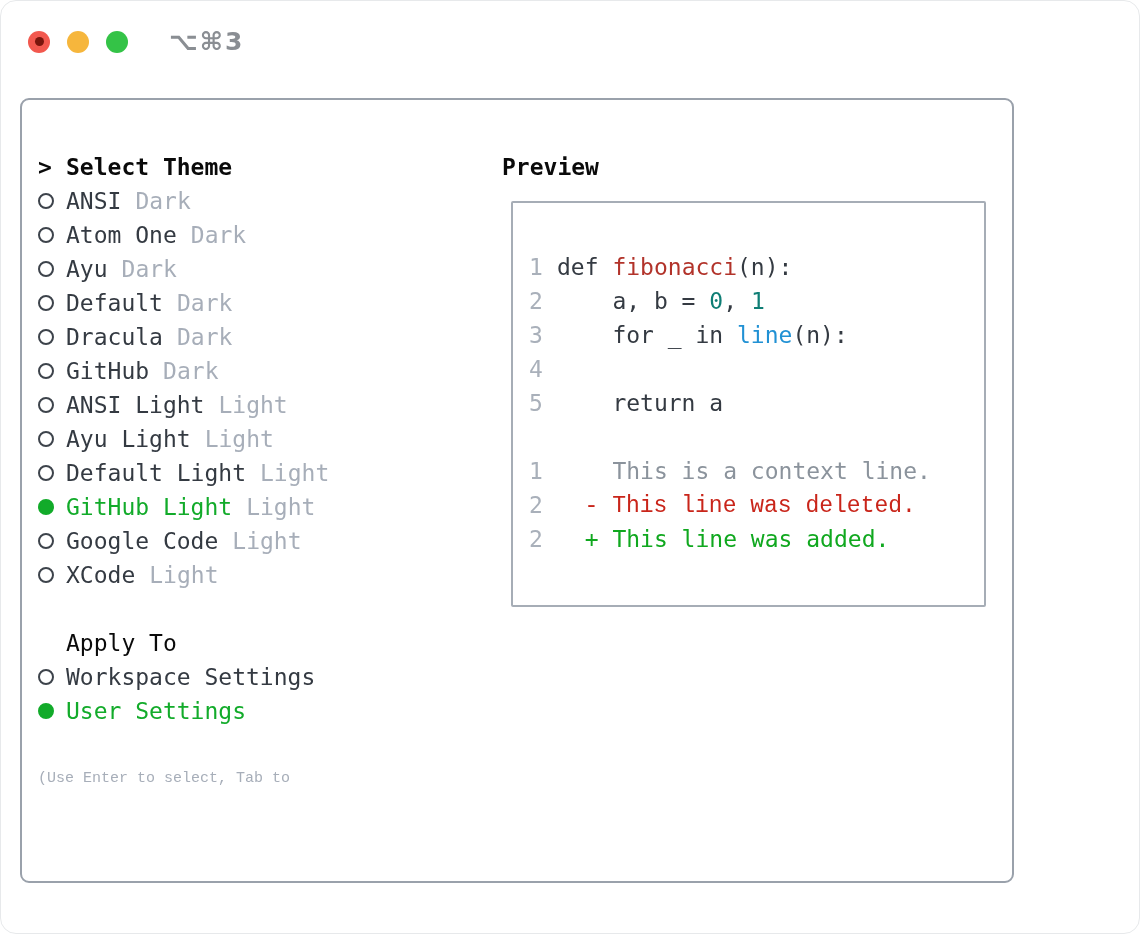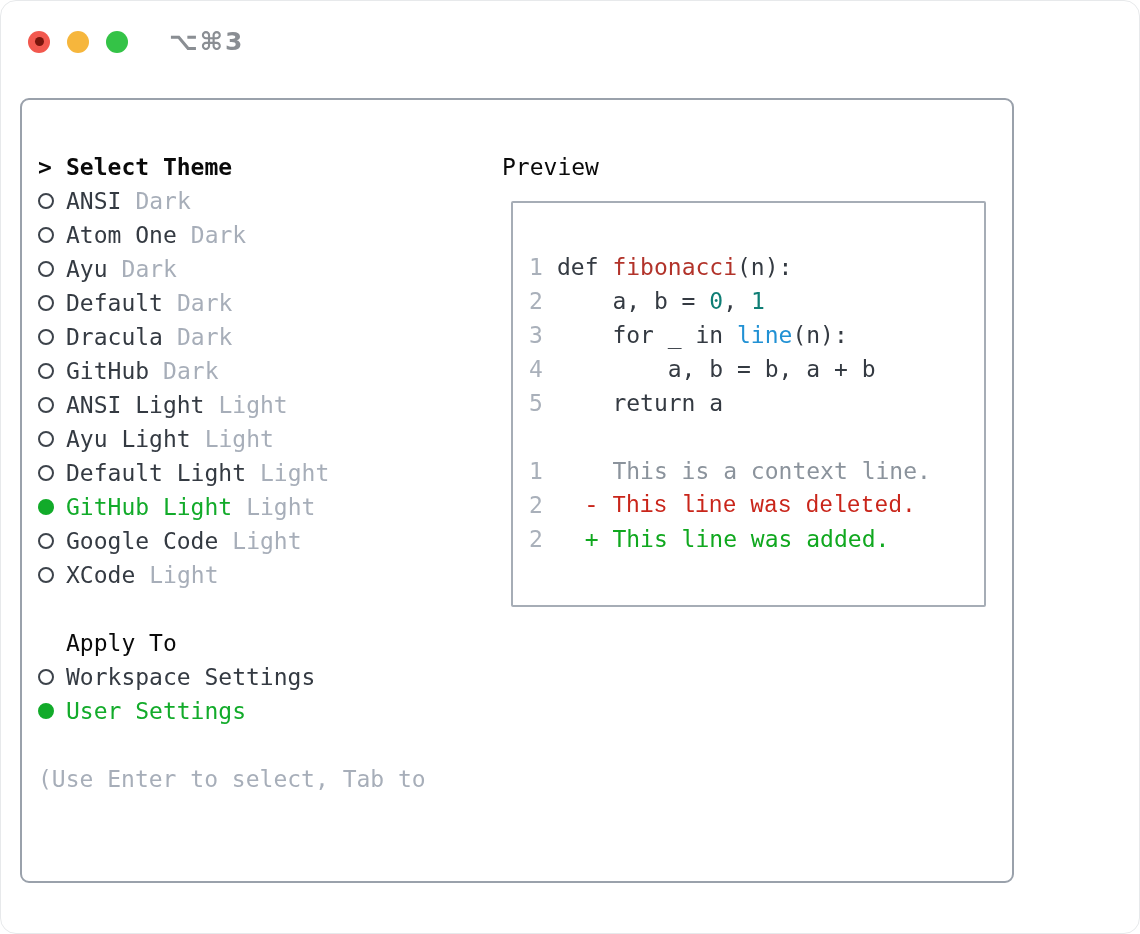--- a/index.html
+++ b/index.html
@@ -38,23 +38,23 @@
   .marker{width:28px; flex:none; display:flex; align-items:center;}
   .prompt{font-weight:bold; color:var(--header); font-size:23px;}
   .header-label{font-weight:bold; color:var(--header);}
   .subheader{color:var(--header);}
   .circle{width:16px; height:16px; border:2px solid #3d434b; border-radius:50%; box-sizing:border-box;}
   .circle.filled{background:var(--accent); border-color:var(--accent);}
   .theme-name{color:var(--text-dark);}
   .row.selected .theme-name, .row.selected .opt-label{color:var(--accent);}
   .variant{color:var(--text-muted); margin-left:14px;}
   .spacer{height:34px;}
-  .hint{font-size:23px; line-height:34px; color:var(--text-muted); white-space:pre;}
+  .hint{font-size:15px; line-height:34px; color:var(--text-muted); white-space:pre;font-family:Liberation Mono, monospace;}
   
-  .preview-header{font-weight:normal; color:var(--header);}
+  .preview-header{font-weight:bold; color:var(--header);}
   .preview-box{
     margin:17px 0 0 9px; width:475px; height:406px; box-sizing:border-box;
     border:2px solid var(--preview-border); border-radius:2px; padding:47px 0 0 16px;
     background:#fff;
   }
   .cline{height:34px; display:flex; align-items:center; font-size:23px; white-space:pre;}
   .lnum{width:28px; flex:none; color:var(--c-linenum);}
   .tok-default{color:var(--c-default);}
   .tok-function{color:var(--c-function);}
   .tok-number{color:var(--c-number);}
@@ -116,21 +116,21 @@
 
       <div class="hint">(Use Enter to select, Tab to</div>
     </div>
 
     <div class="right-col">
       <div class="row preview-header">Preview</div>
       <div class="preview-box" id="preview-box">
           <div class="cline"><span class="lnum">1</span><span class="ltext"><span class="tok-default">def </span><span class="tok-function">fibonacci</span><span class="tok-default">(n):</span></span></div>
           <div class="cline"><span class="lnum">2</span><span class="ltext"><span class="tok-default">    a, b = </span><span class="tok-number">0</span><span class="tok-default">, </span><span class="tok-number">1</span></span></div>
           <div class="cline"><span class="lnum">3</span><span class="ltext"><span class="tok-default">    for _ in </span><span class="tok-builtin">line</span><span class="tok-default">(n):</span></span></div>
-          <div class="cline"><span class="lnum">4</span><span class="ltext"><span class="tok-default">        a, b = b, a + b</span></span></div>
+          <div class="cline"><span class="lnum">4</span></div>
           <div class="cline"><span class="lnum">5</span><span class="ltext"><span class="tok-default">    return a</span></span></div>
           <div class="cline"><span class="lnum"></span><span class="ltext"></span></div>
           <div class="cline"><span class="lnum">1</span><span class="ltext"><span class="tok-context">    This is a context line.</span></span></div>
           <div class="cline"><span class="lnum">2</span><span class="ltext"><span class="tok-deleted">  - This line was deleted.</span></span></div>
           <div class="cline"><span class="lnum">2</span><span class="ltext"><span class="tok-added">  + This line was added.</span></span></div>
         </div>
     </div>
 
   </div>
 </div>

